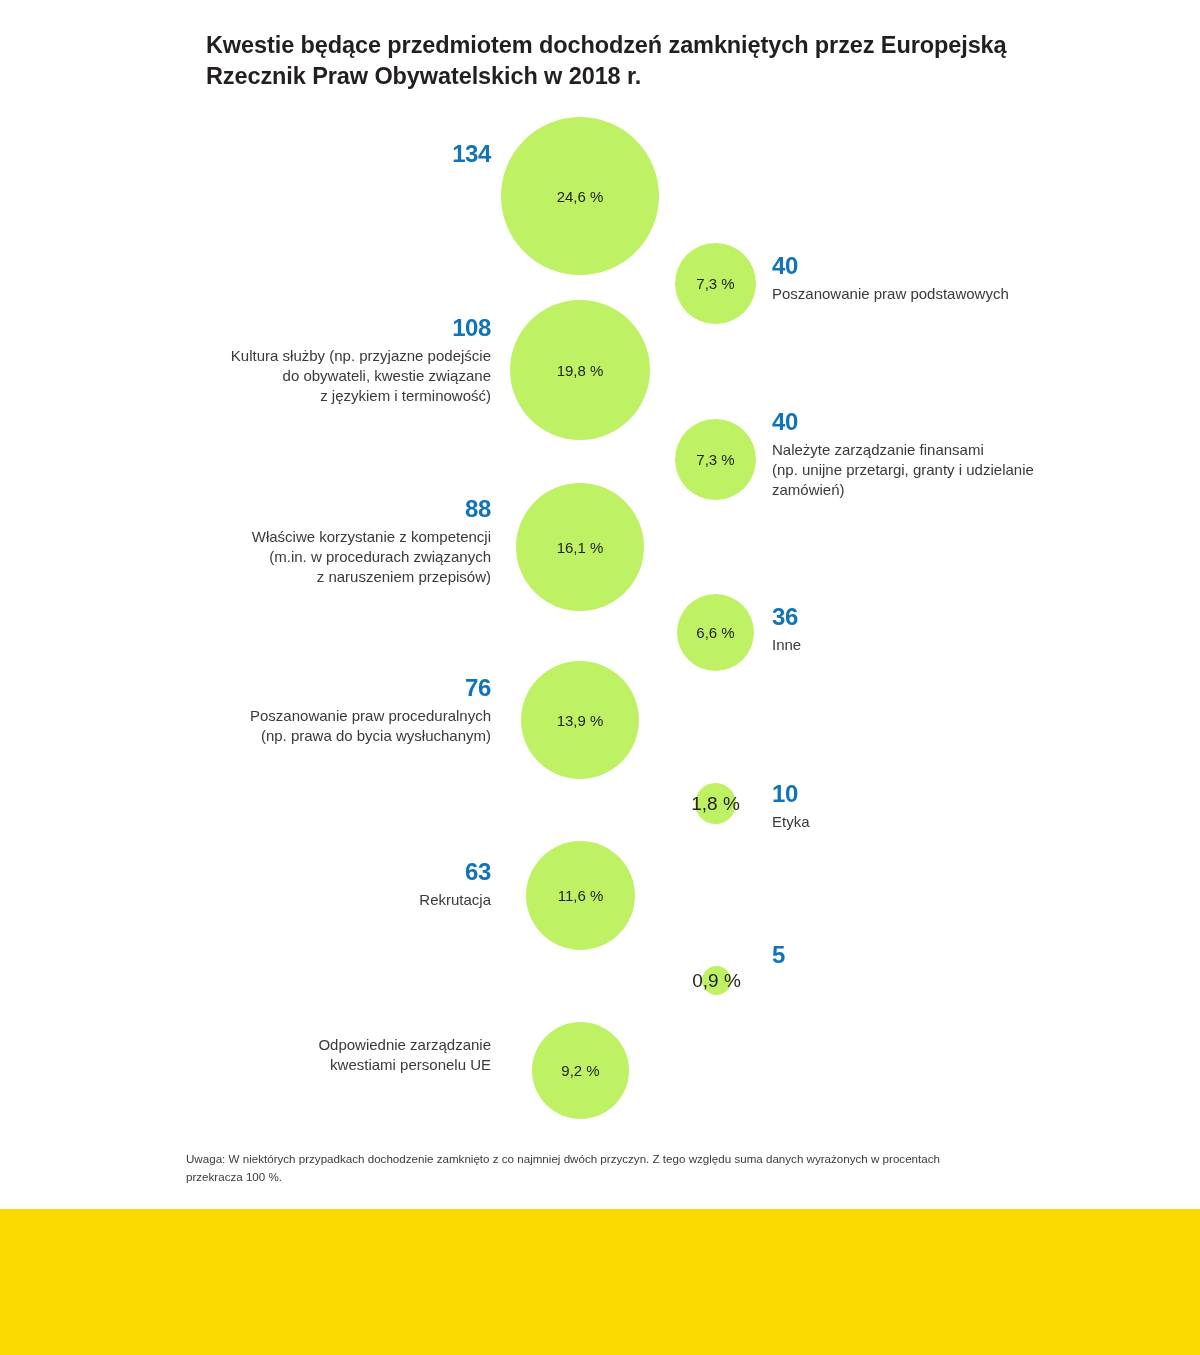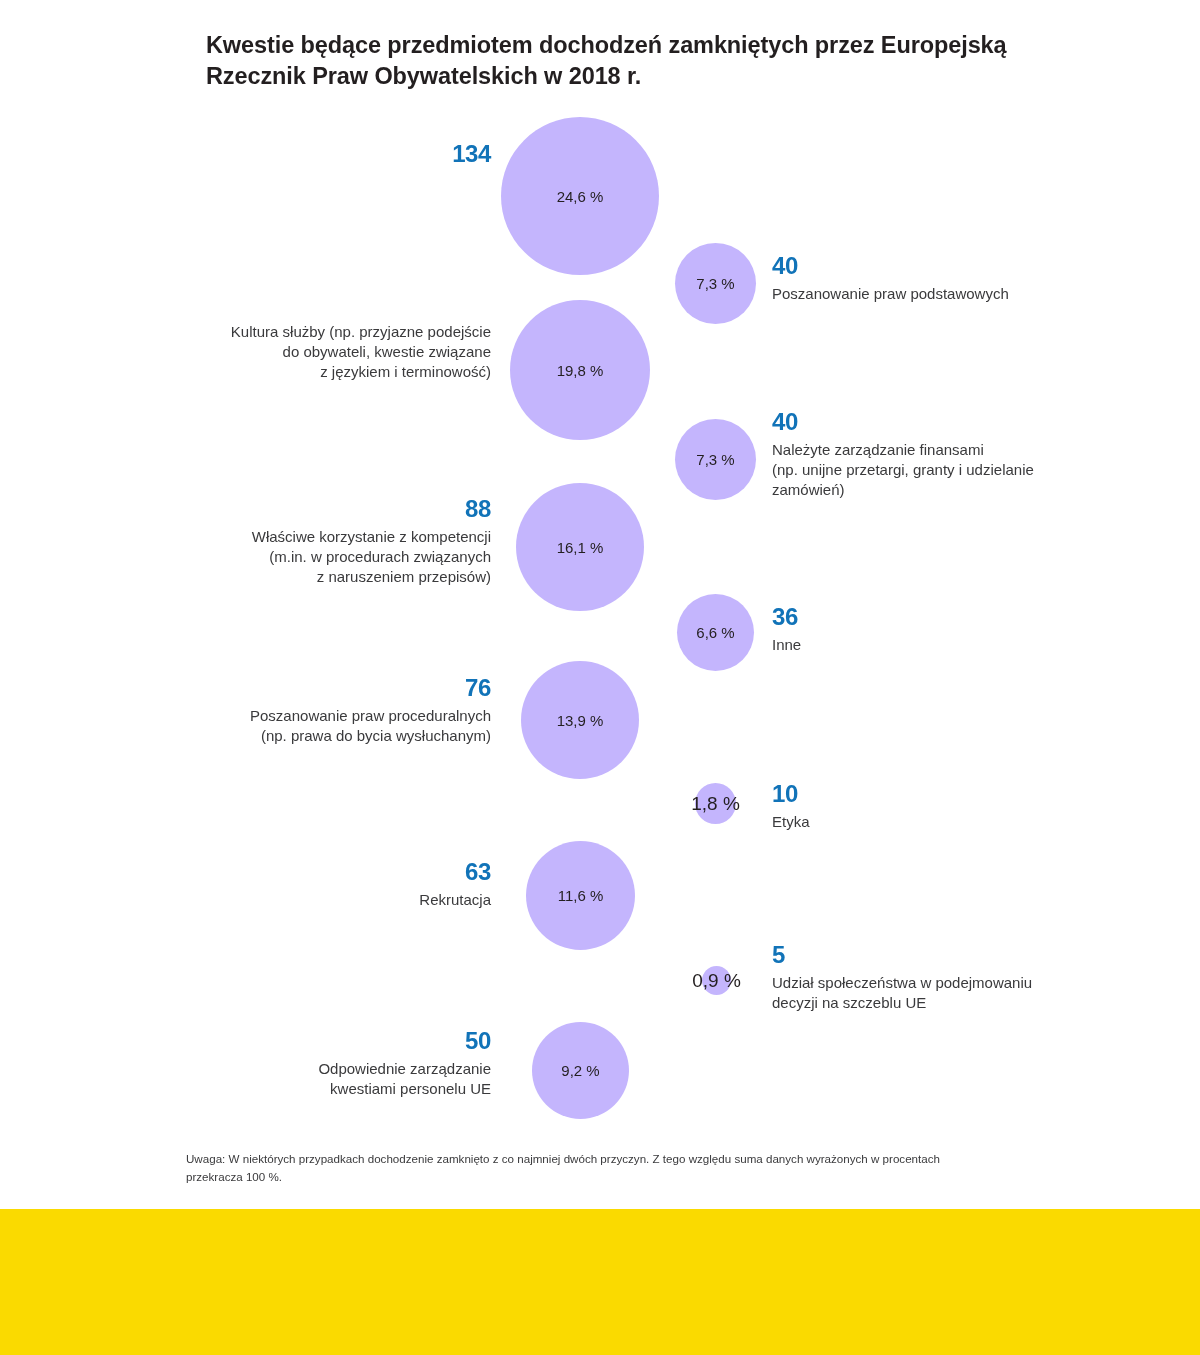--- a/index.html
+++ b/index.html
@@ -18,21 +18,21 @@
     white-space:pre-line;
     margin-left:20px;
   }
   
   #bubble-chart{
     position:absolute;left:0;top:0;width:1200px;height:1140px;
   }
   .bubble-group{position:absolute;}
   .bubble{
     position:absolute;border-radius:50%;
-    background:#c4b5fd;
+    background:#bef264;
     display:flex;align-items:center;justify-content:center;
   }
   .bubble-pct{
     font-size:15px;color:#231f20;white-space:nowrap;
     font-family:"Liberation Sans","DejaVu Sans",sans-serif;
   }
   .bubble-pct.tiny{font-size:19px;}
   .label-block{position:absolute;}
   .label-block.left{text-align:right;}
   .label-block.right{text-align:left;}
@@ -71,20 +71,21 @@
     <div class="label-block left" style="left:180px;top:142px;width:311px;">
       <div class="count">134</div>
     </div>
   </div>
 
   <div class="bubble-group">
     <div class="bubble" style="left:510px;top:300px;width:140px;height:140px;">
       <span class="bubble-pct">19,8 %</span>
     </div>
     <div class="label-block left" style="left:180px;top:316px;width:311px;">
+      <div class="count">108</div>
       <div class="caption">Kultura służby (np. przyjazne podejście
 do obywateli, kwestie związane
 z językiem i terminowość)</div>
     </div>
   </div>
 
   <div class="bubble-group">
     <div class="bubble" style="left:516px;top:483px;width:128px;height:128px;">
       <span class="bubble-pct">16,1 %</span>
     </div>
@@ -115,21 +116,20 @@
       <div class="count">63</div>
       <div class="caption">Rekrutacja</div>
     </div>
   </div>
 
   <div class="bubble-group">
     <div class="bubble" style="left:532px;top:1022px;width:97px;height:97px;">
       <span class="bubble-pct">9,2 %</span>
     </div>
     <div class="label-block left" style="left:180px;top:1029px;width:311px;">
-      <div class="count">50</div>
       <div class="caption">Odpowiednie zarządzanie
 kwestiami personelu UE</div>
     </div>
   </div>
 
   <div class="bubble-group">
     <div class="bubble" style="left:675px;top:243px;width:81px;height:81px;">
       <span class="bubble-pct">7,3 %</span>
     </div>
     <div class="label-block right" style="left:772px;top:254px;width:330px;">
@@ -169,22 +169,20 @@
       <div class="caption">Etyka</div>
     </div>
   </div>
 
   <div class="bubble-group">
     <div class="bubble" style="left:702px;top:966px;width:29px;height:29px;">
       <span class="bubble-pct tiny">0,9 %</span>
     </div>
     <div class="label-block right" style="left:772px;top:943px;width:340px;">
       <div class="count">5</div>
-      <div class="caption">Udział społeczeństwa w podejmowaniu
-decyzji na szczeblu UE</div>
     </div>
   </div>
 
 </div>
 
 <div id="footnote">Uwaga: W niektórych przypadkach dochodzenie zamknięto z co najmniej dwóch przyczyn. Z tego względu suma danych wyrażonych w procentach
 przekracza 100 %.</div>
 
 <div id="footer">
   

